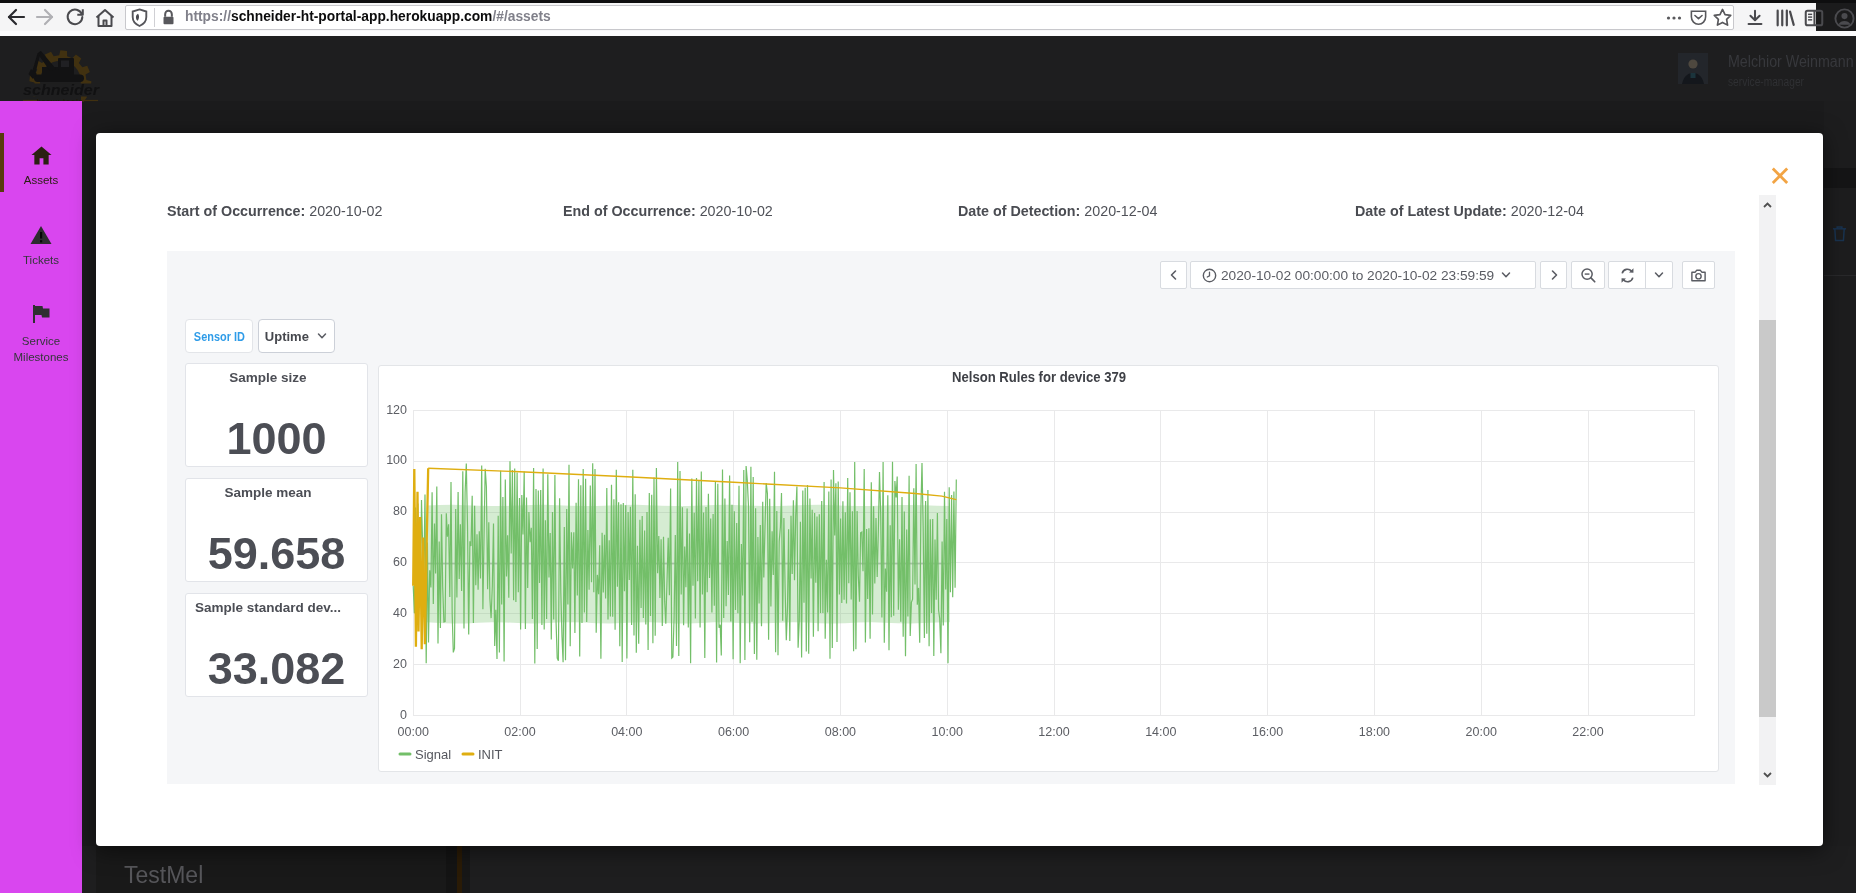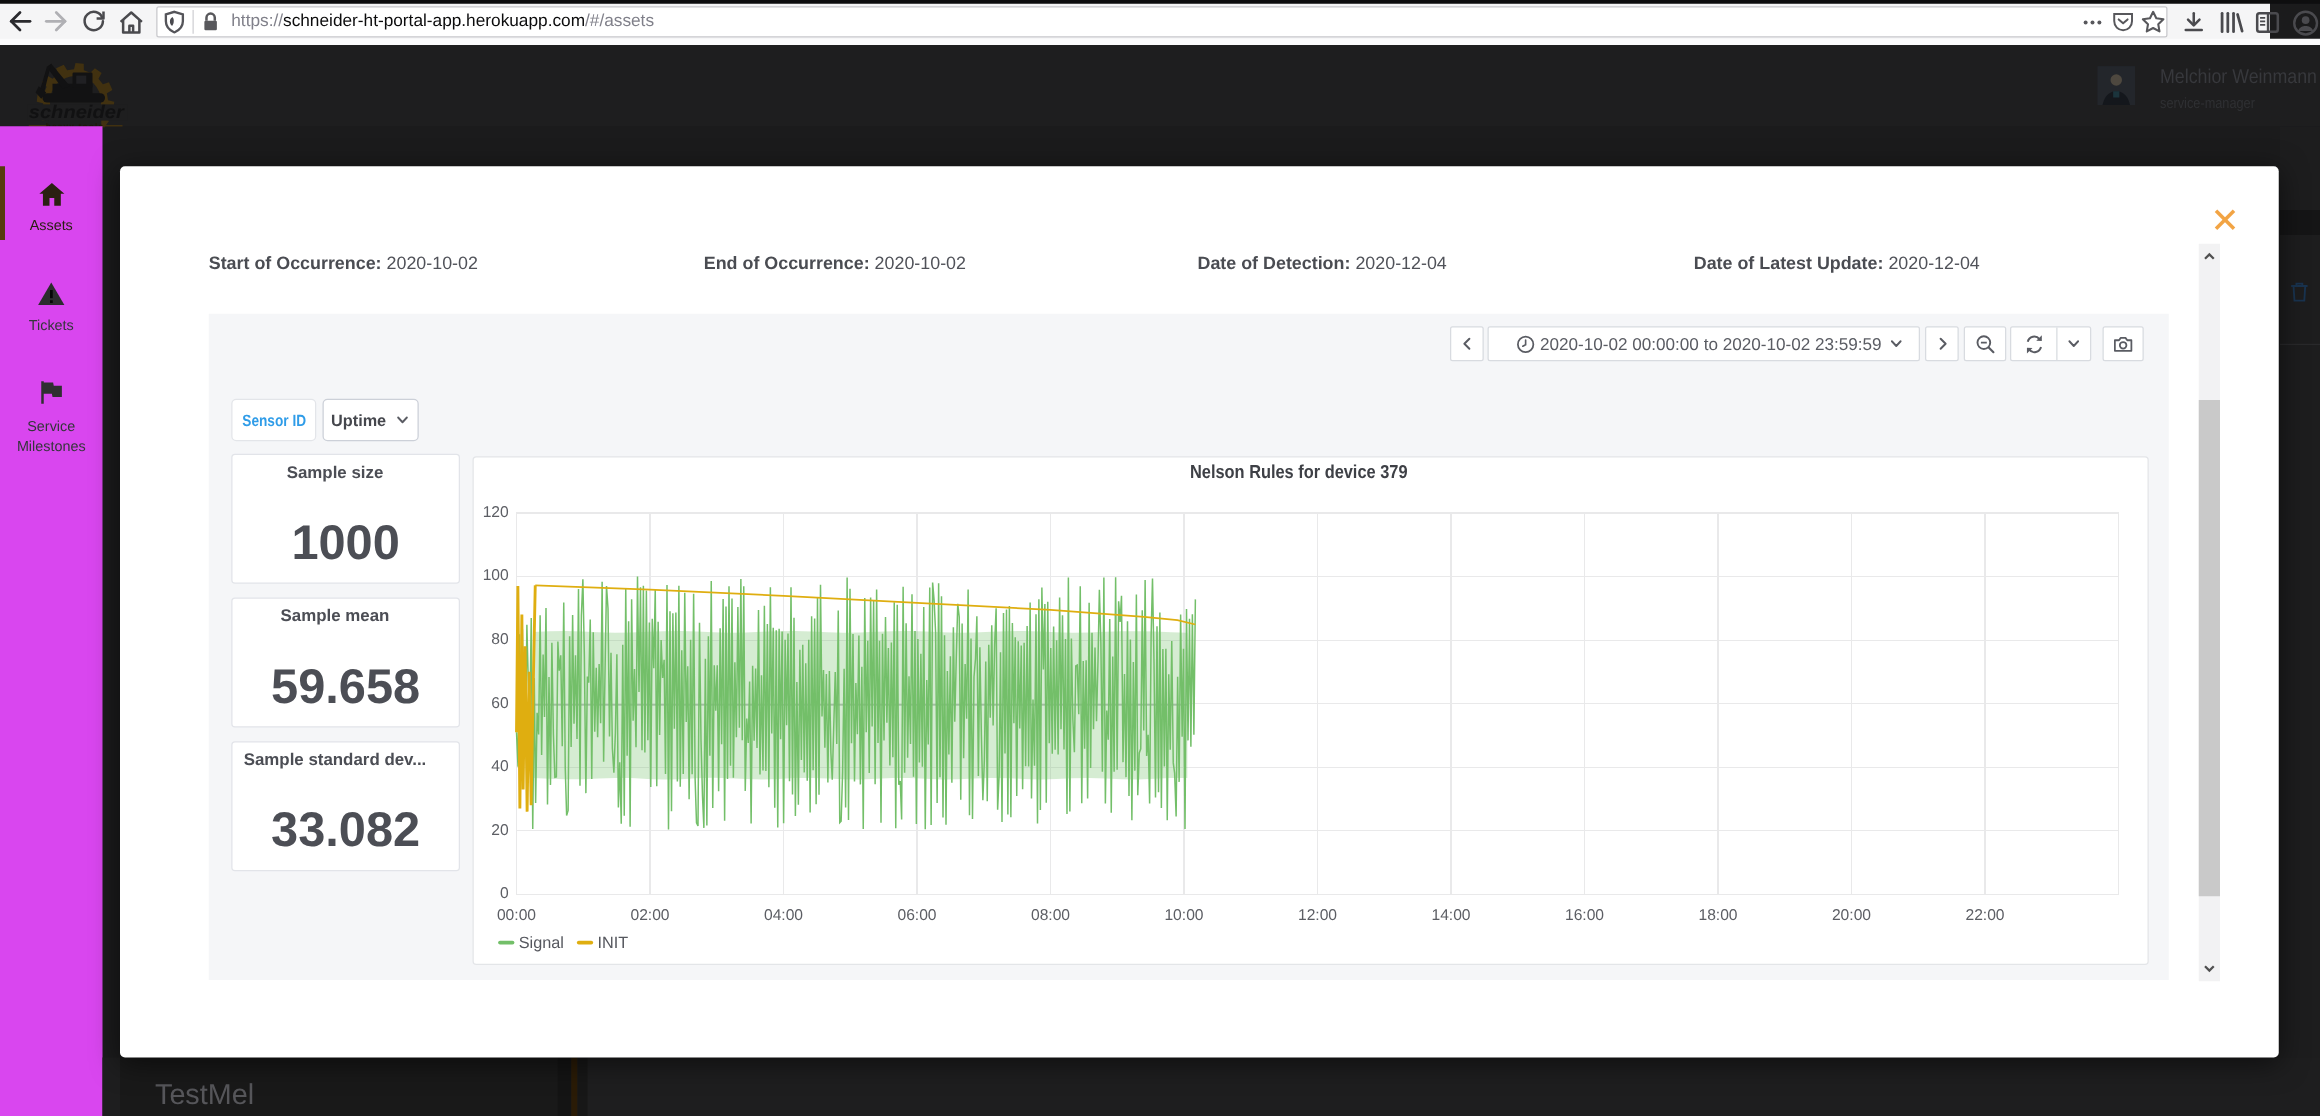--- a/index.html
+++ b/index.html
@@ -1,17 +1,17 @@
 <!DOCTYPE html>
 <html><head><meta charset="utf-8"><style>
 * { margin:0; padding:0; box-sizing:border-box; }
 body { width:1856px; height:893px; font-family:"Liberation Sans",sans-serif; overflow:hidden; position:relative; background:#1b1b1c; }
 .abs { position:absolute; }
 
-#chrome { left:0; top:0; width:1816px; height:36px; background:#f5f5f6; }
+#chrome { left:0; top:0; width:1816px; height:36px; background:#f5f5f6;font-weight:bold; }
 #chrome .titlestrip { left:0; top:0; width:1856px; height:3px; background:#0e0e0f; }
 #chrome .band { left:0; top:31px; width:1856px; height:5px; background:#fbfbfc; }
 #urlbar { left:125px; top:5px; width:1609px; height:25px; background:#fff; border:1px solid #c8c8cc; border-radius:2px; }
 #urlsep { left:153.5px; top:8px; width:1px; height:19px; background:#d0d0d4; }
 #urltext { left:185px; top:9px; font-size:13.8px; color:#0c0c0d; white-space:nowrap; }
 #urltext .dim { color:#80808a; }
 .cic { position:absolute; }
 
 #header { left:0; top:36px; width:1856px; height:65px; background:#1e1e1f; }
 #avatar { left:1678px; top:17px; width:30px; height:31px; background:#23272c; overflow:hidden; }
@@ -39,21 +39,21 @@
 .fieldrow b { color:#4a4c52; }
 #graycont { left:71px; top:118px; width:1568px; height:533px; background:#f5f6f8; }
 
 .gbtn { position:absolute; top:10px; height:28px; background:#fff; border:1px solid #d8dbe0; border-radius:2px; display:flex; align-items:center; justify-content:center; }
 #timetext { font-size:13.7px; color:#5a5c63; }
 
 .tab { position:absolute; top:68px; height:34px; background:#fff; display:flex; align-items:center; justify-content:center; font-size:13.5px; }
 
 .card { position:absolute; left:18px; width:183px; height:103.5px; background:#fff; border:1px solid #e2e4e9; border-radius:3px; text-align:center; }
 .card .clab { position:absolute; top:5.5px; left:0; right:0; text-align:center; font-size:13.5px; font-weight:bold; color:#4c4e55; transform:translateX(-8.5px); }
-.card .cval { position:absolute; top:48.5px; left:0; right:0; text-align:center; font-size:39px; font-weight:bold; color:#4c4e55; }
+.card .cval { position:absolute; top:48.5px; left:0; right:0; text-align:center; font-size:45px; font-weight:bold; color:#4c4e55; }
 
 #panel { left:211px; top:114px; width:1341px; height:407px; background:#fff; border:1px solid #e3e5e8; border-radius:3px; }
 
 #sbtrack { left:1663px; top:62px; width:17px; height:590px; background:#f2f2f3; }
 #sbthumb { left:0px; top:125px; width:17px; height:397px; background:#c9c9c9; }
 .sbarrow { position:absolute; left:3px; width:11px; height:11px; }
 </style></head>
 <body>
 
 <div class="abs" id="chrome">
@@ -220,21 +220,21 @@
   <div class="abs fieldrow" style="left:467px;"><b>End of Occurrence:</b> 2020-10-02</div>
   <div class="abs fieldrow" style="left:862px;"><b>Date of Detection:</b> 2020-12-04</div>
   <div class="abs fieldrow" style="left:1259px;"><b>Date of Latest Update:</b> 2020-12-04</div>
 
   <div class="abs" id="graycont">
     <div class="gbtn" style="left:993px;width:27px;">
         <svg width="12" height="12" viewBox="0 0 12 12">
           <path d="M7.5 2 L3.5 6 L7.5 10" fill="none" stroke="#5a5c63" stroke-width="1.6" stroke-linecap="round" stroke-linejoin="round"></path>
         </svg>
       </div>
-    <div class="gbtn" style="left:1023px;width:346px;justify-content:flex-start;padding-left:22px;">
+    <div class="gbtn" style="left:1023px;width:346px;justify-content:flex-start;padding-left:11px;">
         <svg width="15" height="15" viewBox="0 0 16 16">
           <circle cx="8" cy="8" r="6.6" fill="none" stroke="#5a5c63" stroke-width="1.5"></circle>
           <path d="M8 4.4 V8.3 L5.6 9.6" fill="none" stroke="#5a5c63" stroke-width="1.4" stroke-linecap="round"></path>
         </svg>
         <span id="timetext" style="margin-left:4px;">2020-10-02 00:00:00 to 2020-10-02 23:59:59</span>
         <span style="margin-left:6px;display:flex;">
           <svg width="12" height="12" viewBox="0 0 12 12">
             <path d="M2.5 4 L6 7.8 L9.5 4" fill="none" stroke="#5a5c63" stroke-width="1.5" stroke-linecap="round" stroke-linejoin="round"></path>
           </svg>
         </span>

